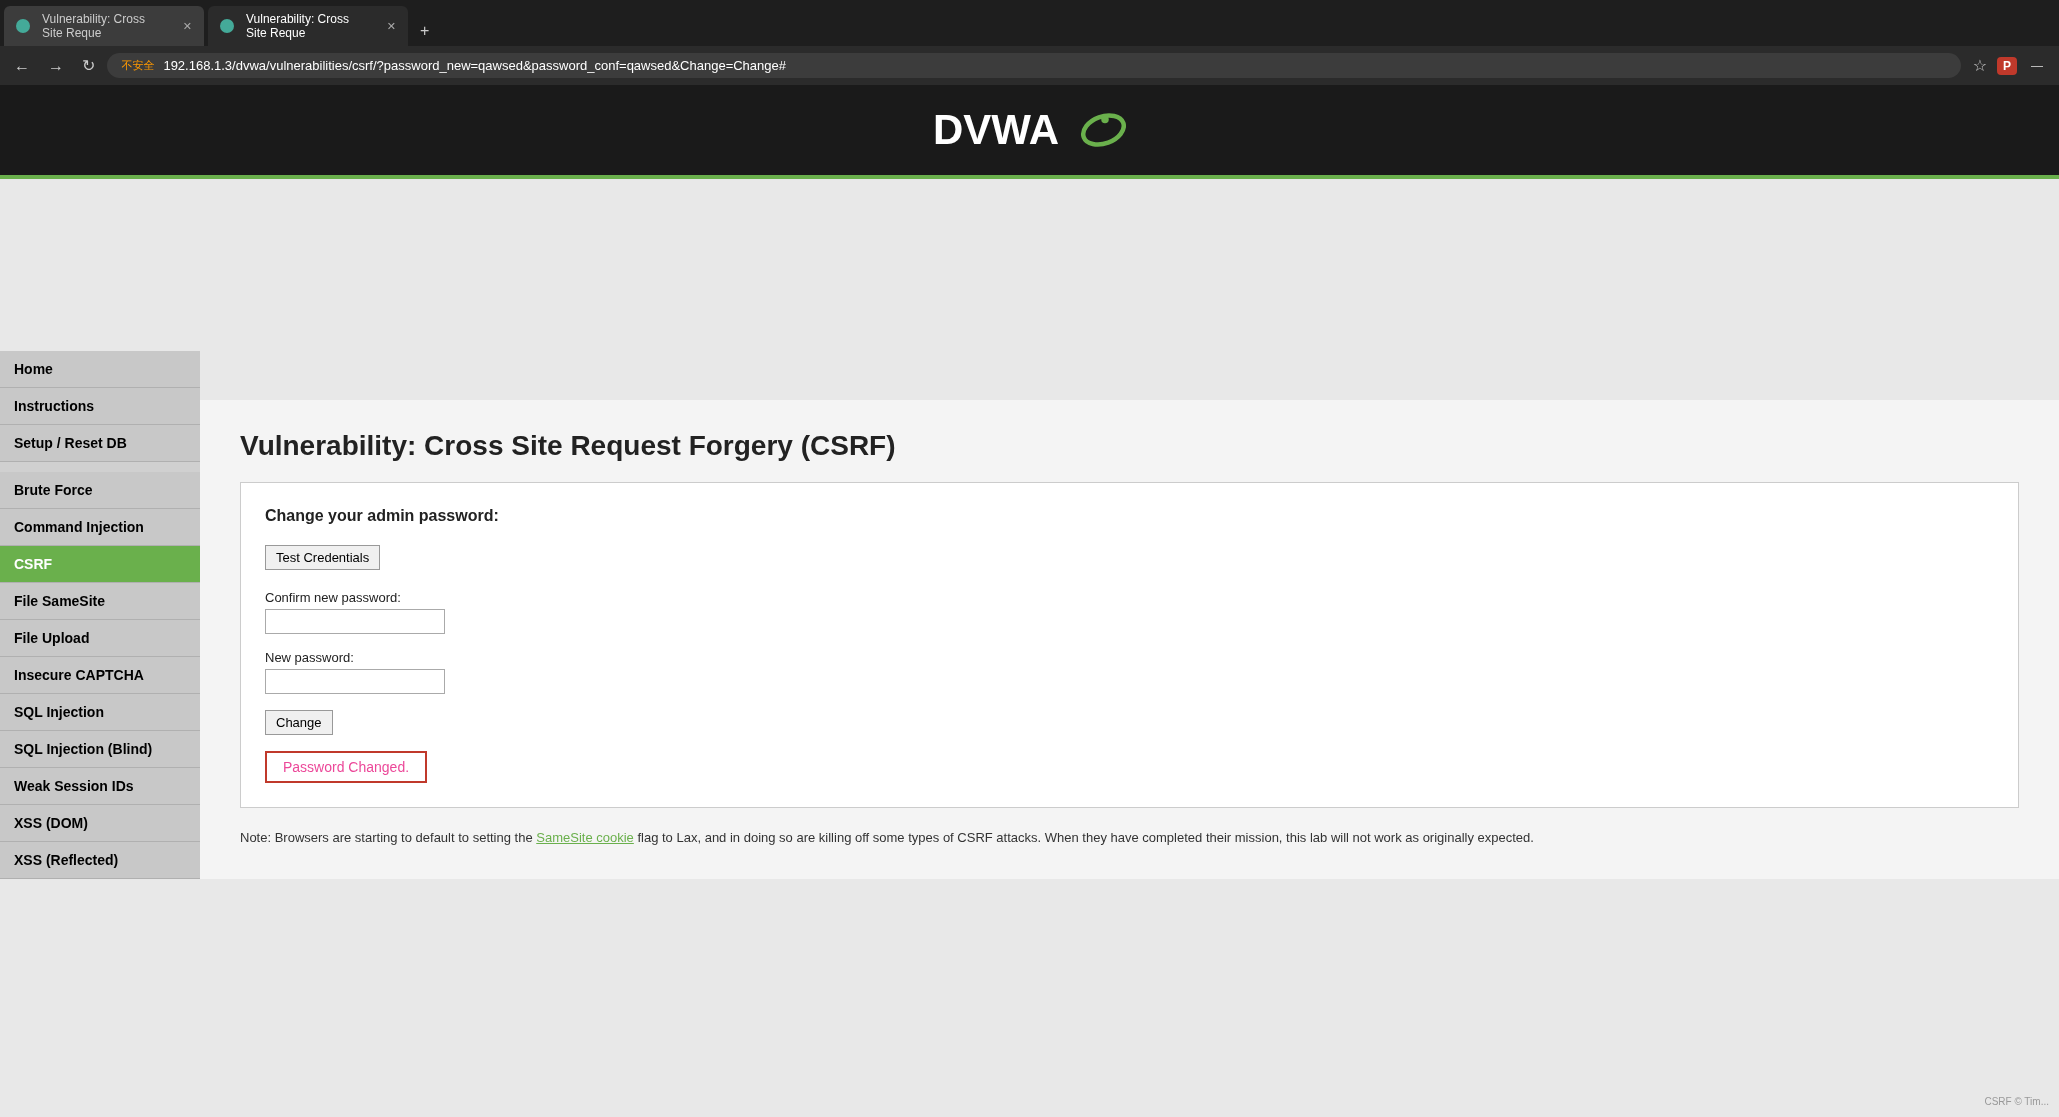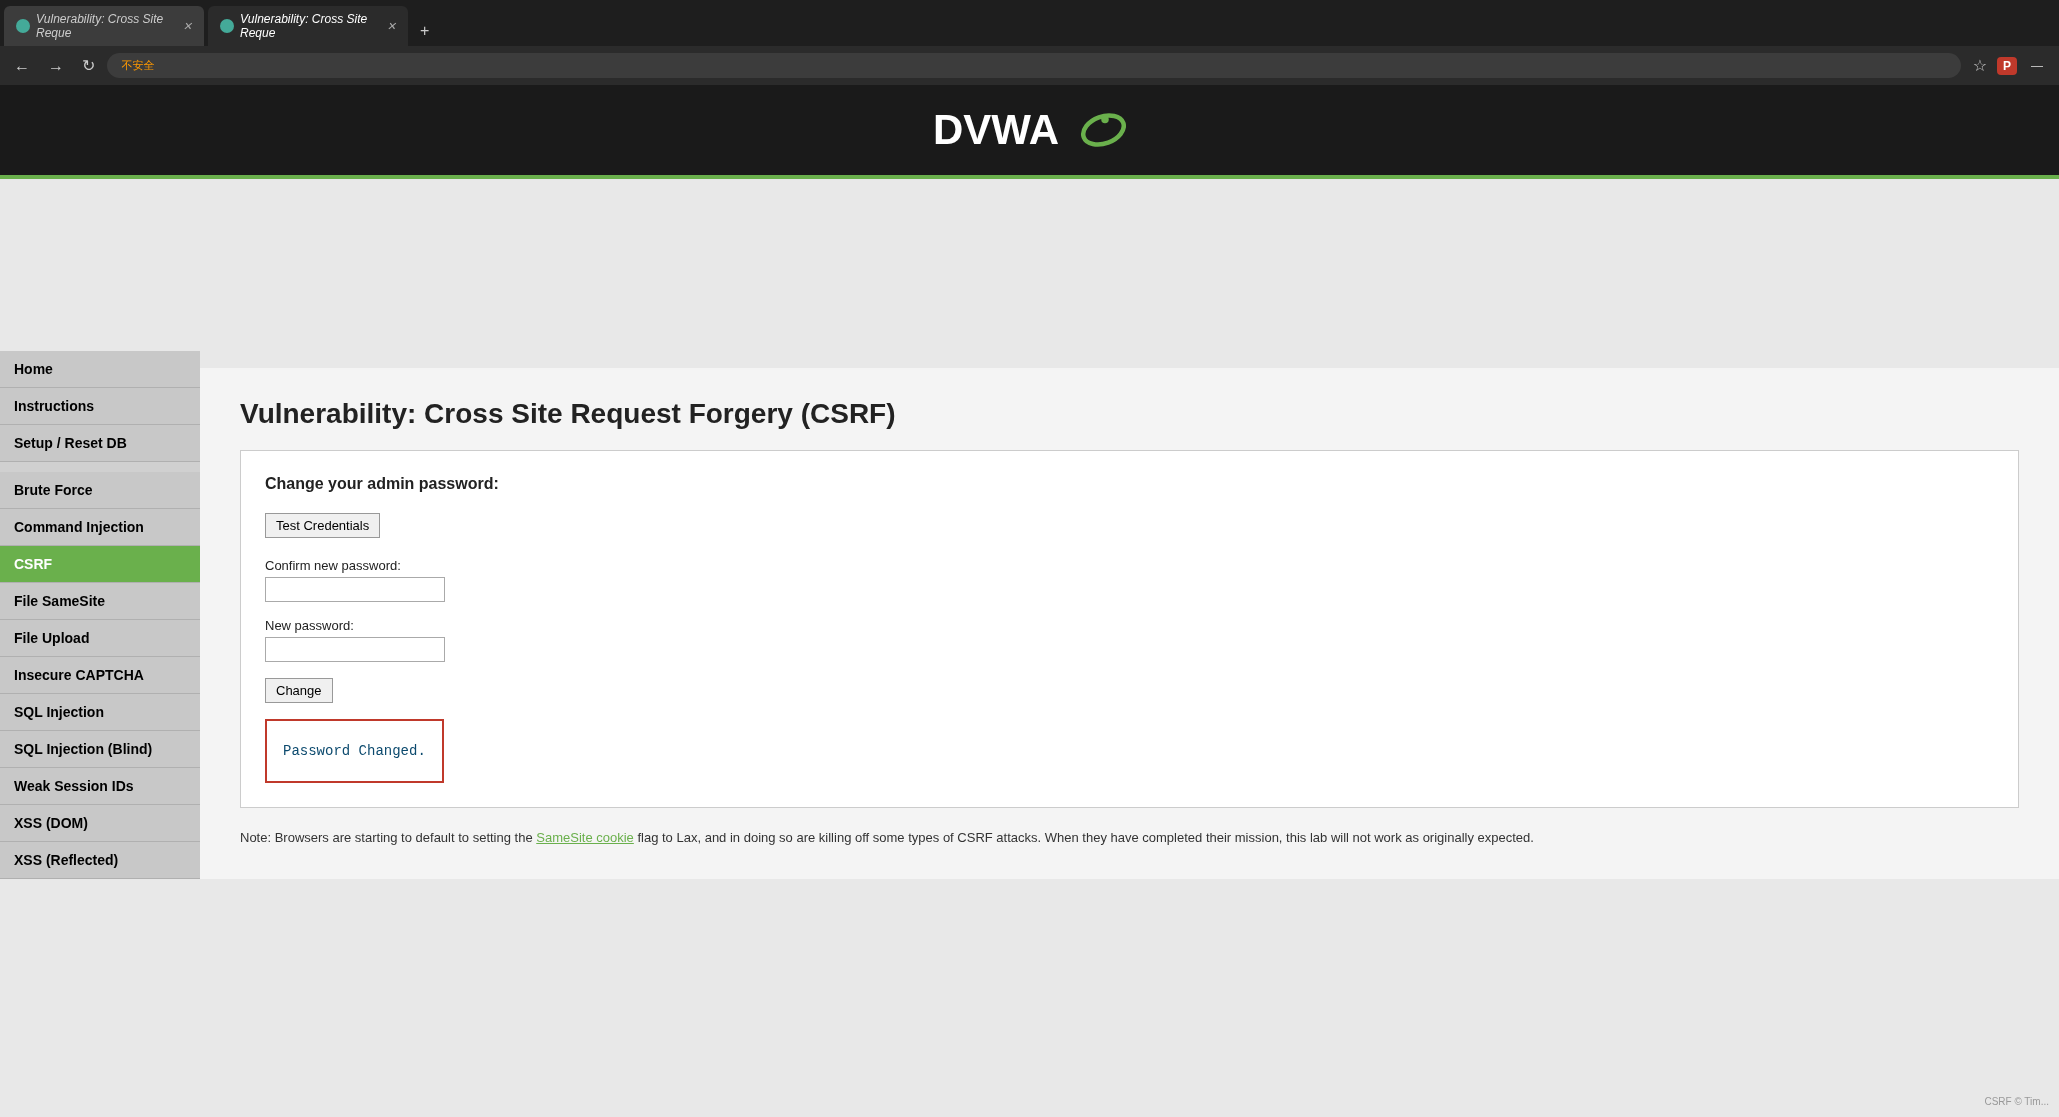--- a/index.html
+++ b/index.html
@@ -1,21 +1,21 @@
 <!DOCTYPE html>
 <html><head>
   <meta charset="utf-8">
   <style>
     * { margin: 0; padding: 0; box-sizing: border-box; }
     body { font-family: Arial, sans-serif; background: #e8e8e8; font-size: 14px; }
 
     
     .browser-chrome { background: #2b2b2b; width: 100%; }
     .tab-bar { display: flex; align-items: flex-end; padding: 6px 0 0 0; background: #1e1e1e; }
-    .tab { display: flex; align-items: center; padding: 6px 12px; background: #3c3c3c; color: #ccc; font-size: 12px; border-radius: 6px 6px 0 0; margin-left: 4px; gap: 6px; max-width: 200px; font-style: italic; }
+    .tab { display: flex; align-items: center; padding: 6px 12px; background: #3c3c3c; color: #ccc; font-size: 12px; border-radius: 6px 6px 0 0; margin-left: 4px; gap: 12px; max-width: 200px; }
     .tab.active { background: #2b2b2b; color: #fff; }
     .tab-icon { width: 14px; height: 14px; background: #4a9; border-radius: 50%; flex-shrink: 0; }
     .tab-close { color: #aaa; cursor: pointer; font-size: 11px; margin-left: 4px; }
     .tab-new { color: #ccc; padding: 6px 12px; font-size: 16px; cursor: pointer; }
     .nav-bar { display: flex; align-items: center; padding: 6px 8px; background: #2b2b2b; gap: 6px; }
     .nav-btn { color: #ccc; background: none; border: none; font-size: 16px; cursor: pointer; padding: 4px 6px; }
     .address-bar { flex: 1; background: #3c3c3c; border: none; border-radius: 20px; color: #fff; padding: 5px 14px; font-size: 13px; display: flex; align-items: center; gap: 9px; }
     .address-text { color: #fff; font-size: 13px; flex: 1; }
     .insecure-badge { color: #f90; font-size: 11px; }
     .star-btn { color: #ccc; font-size: 16px; cursor: pointer; margin-left: 6px; }
@@ -45,21 +45,21 @@
     .content-box h3 { font-size: 16px; font-weight: bold; margin-bottom: 20px; color: #222; }
 
     .test-credentials-btn { padding: 4px 10px; background: #f0f0f0; border: 1px solid #999; cursor: pointer; font-size: 13px; margin-bottom: 20px; }
 
     .form-group { margin-bottom: 16px; }
     .form-group label { display: block; margin-bottom: 4px; font-size: 13px; color: #222; }
     .form-group input { display: block; width: 180px; padding: 4px 6px; border: 1px solid #aaa; font-size: 13px; }
 
     .change-btn { padding: 4px 10px; background: #f0f0f0; border: 1px solid #999; cursor: pointer; font-size: 13px; margin-bottom: 16px; }
 
-    .password-changed-msg { border: 2px solid #c0392b; color: #0c4a6e; padding: 22px 16px; display: inline-block; font-family: Liberation Mono, monospace; font-size: 14px; }
+    .password-changed-msg { border: 2px solid #c0392b; color: #ec4899; padding: 6px 16px; display: inline-block; font-family: Liberation Sans, sans-serif; font-size: 14px; }
 
     .note-text { font-size: 13px; color: #333; line-height: 1.6; margin-top: 10px; }
     .note-link { color: #6ab04c; text-decoration: underline; cursor: pointer; }
 
     
     .watermark { position: fixed; bottom: 10px; right: 10px; color: #999; font-size: 10px; }
   </style>
 </head>
 <body>
 
@@ -76,20 +76,21 @@
       <span class="tab-close">✕</span>
     </div>
     <span class="tab-new">+</span>
   </div>
   <div class="nav-bar">
     <button class="nav-btn">←</button>
     <button class="nav-btn">→</button>
     <button class="nav-btn">↻</button>
     <div class="address-bar">
       <span class="insecure-badge">不安全</span>
+      <span class="address-text">192.168.1.3/dvwa/vulnerabilities/csrf/?password_new=qawsed&amp;password_conf=qawsed&amp;Change=Change#</span>
     </div>
     <span class="star-btn">☆</span>
     <span class="ext-btn">P</span>
     <span class="minimize-btn">—</span>
   </div>
 </div>
 
 <div class="app-header">
   <div class="dvwa-logo">
     <span class="logo-text">DVWA</span>

